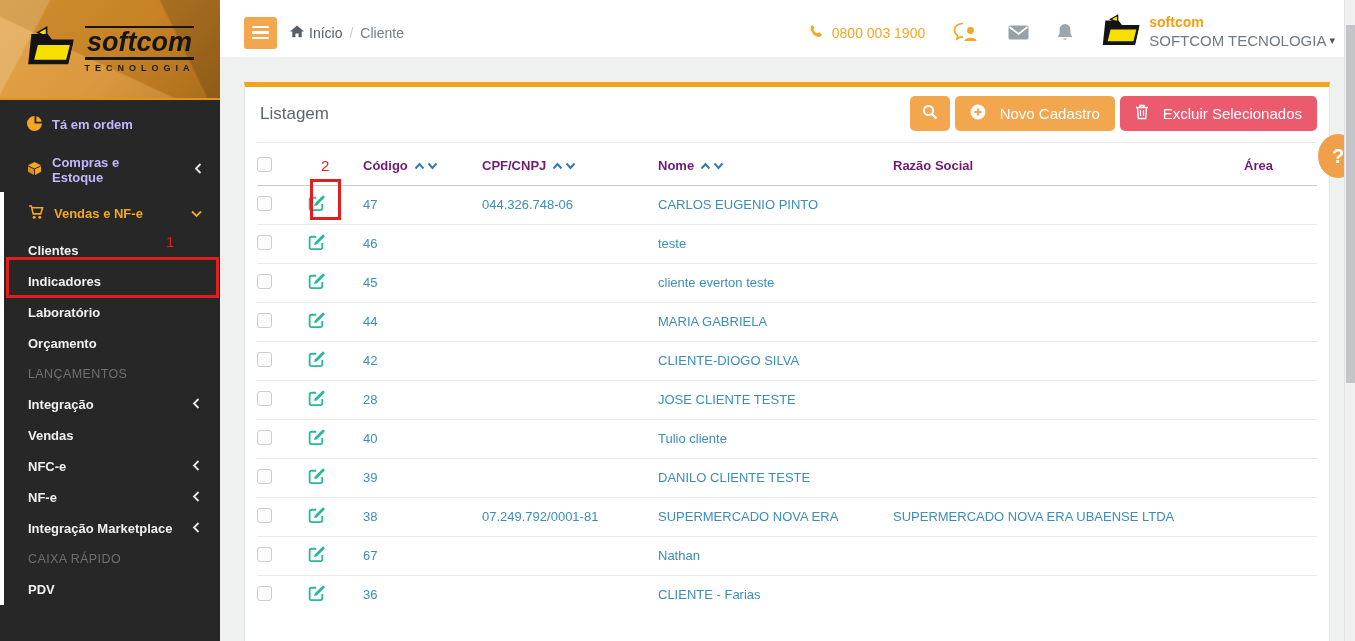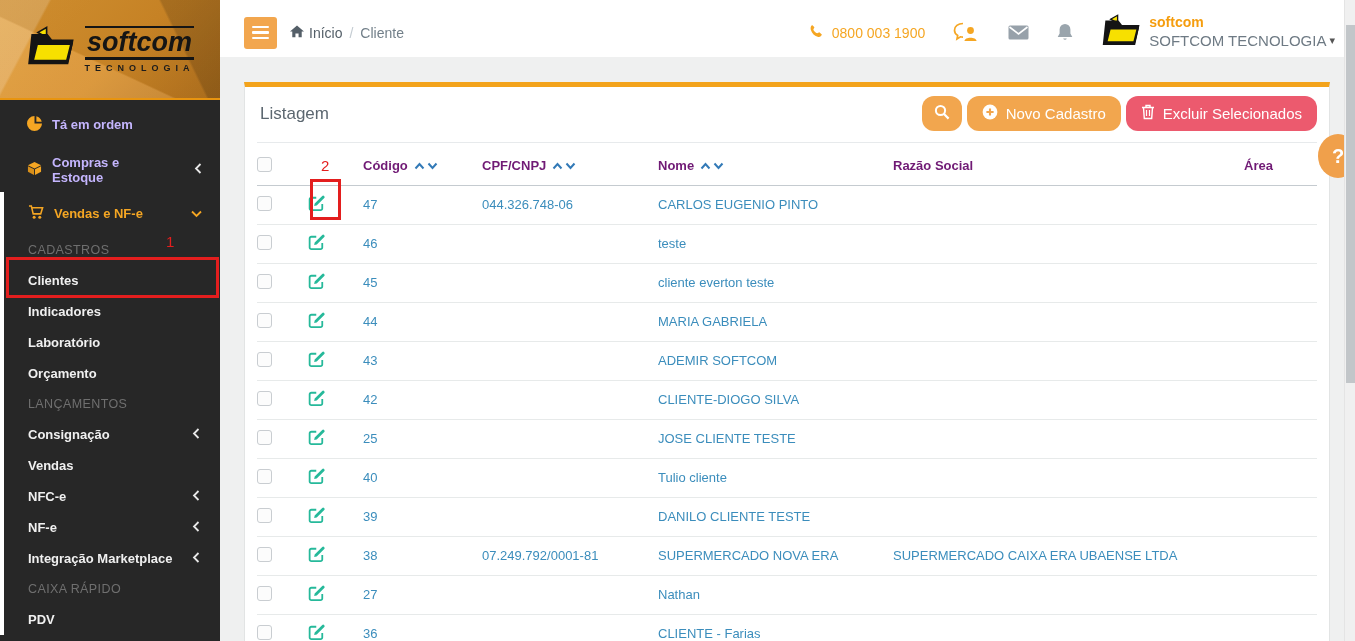--- a/index.html
+++ b/index.html
@@ -56,22 +56,22 @@
   .caret { color:#555; font-size:11px; }
 
   
   .content { position:absolute; left:220px; top:57px; width:1135px; height:584px;
     background:#eff0f0; }
   .panel { margin:25px 25px 0 24px; background:#fff; border:1px solid #e2e4e4;
     border-top:5px solid #f3a31b; height:600px; }
   .toolbar { display:flex; align-items:center; padding:9px 12px 9px 15px; }
   .panel-title { font-size:17px; color:#5c6770; }
   .toolbar-btns { margin-left:auto; display:flex; gap:5px; }
-  .btn { height:35px; border:none; border-radius:12px; color:#fff; font-size:15px;
-    font-family:"Liberation Sans",sans-serif; display:inline-flex; align-items:center; gap:8px;
+  .btn { height:35px; border:none; border-radius:5px; color:#fff; font-size:15px;
+    font-family:"Liberation Sans",sans-serif; display:inline-flex; align-items:center; gap:14px;
     padding:0 15px; cursor:pointer; }
   .btn-search { width:40px; justify-content:center; padding:0; background:#f2a64e; }
   .btn-new { background:#f2a64e; }
   .btn-del { background:#ec5a6e; }
   .x-divider { border-bottom:1px solid #e7eaec; margin:2px 12px 4px; }
 
   
   table { width:calc(100% - 24px); margin:2px 12px 0; border-collapse:collapse; table-layout:fixed; }
   col.c-check{width:50px;} col.c-edit{width:56px;} col.c-code{width:119px;}
   col.c-cpf{width:176px;} col.c-name{width:235px;} col.c-razao{width:306px;}
@@ -157,25 +157,20 @@
       <span class="grow"></span>
       <span>
         <svg width="11" height="8" viewBox="0 0 11 8">
             <path d="M1 1.5 L5.5 6 L10 1.5" stroke="#f5a623" stroke-width="1.8" fill="none"></path>
           </svg>
       </span>
     </div>
 
     <div>
 
-        <div class="sub-row section">
-          <span>CADASTROS</span>
-          <span class="grow"></span>
-
-        </div>
 
         <div class="sub-row item">
           <span>Clientes</span>
           <span class="grow"></span>
 
         </div>
 
         <div class="sub-row item">
           <span>Indicadores</span>
           <span class="grow"></span>
@@ -194,21 +189,21 @@
 
         </div>
 
         <div class="sub-row section">
           <span>LANÇAMENTOS</span>
           <span class="grow"></span>
 
         </div>
 
         <div class="sub-row item">
-          <span>Consignação</span>
+          <span>Integração</span>
           <span class="grow"></span>
           <span>
             <svg width="8" height="11" viewBox="0 0 8 11">
               <path d="M6.5 1 L2 5.5 L6.5 10" stroke="#e8e8e8" stroke-width="1.8" fill="none"></path>
             </svg>
           </span>
         </div>
 
         <div class="sub-row item">
           <span>Vendas</span>
@@ -482,36 +477,20 @@
                 </svg>
               </span>
             </td>
             <td><a class="cell-link">44</a></td>
             <td><a class="cell-link"></a></td>
             <td><a class="cell-link">MARIA GABRIELA</a></td>
             <td><a class="cell-link"></a></td>
             <td class="col-area"><span></span></td>
           </tr>
 
-          <tr>
-            <td><span class="cb"></span></td>
-            <td>
-              <span class="edit-btn">
-                <svg width="20" height="20" viewBox="0 0 19 19">
-                  <path d="M14.5 10.5 v4.2 a1.6 1.6 0 0 1 -1.6 1.6 H4.1 a1.6 1.6 0 0 1 -1.6 -1.6 V6.1 a1.6 1.6 0 0 1 1.6 -1.6 h4.7" stroke="#26b99a" stroke-width="1.7" fill="none"></path>
-                  <path d="M6.8 12.4 l.5-2.4 7.2-7.2 a1.2 1.2 0 0 1 1.7 0 l.2.2 a1.2 1.2 0 0 1 0 1.7 L9.2 11.9 Z" fill="#26b99a"></path>
-                </svg>
-              </span>
-            </td>
-            <td><a class="cell-link">43</a></td>
-            <td><a class="cell-link"></a></td>
-            <td><a class="cell-link">ADEMIR SOFTCOM</a></td>
-            <td><a class="cell-link"></a></td>
-            <td class="col-area"><span></span></td>
-          </tr>
 
           <tr>
             <td><span class="cb"></span></td>
             <td>
               <span class="edit-btn">
                 <svg width="20" height="20" viewBox="0 0 19 19">
                   <path d="M14.5 10.5 v4.2 a1.6 1.6 0 0 1 -1.6 1.6 H4.1 a1.6 1.6 0 0 1 -1.6 -1.6 V6.1 a1.6 1.6 0 0 1 1.6 -1.6 h4.7" stroke="#26b99a" stroke-width="1.7" fill="none"></path>
                   <path d="M6.8 12.4 l.5-2.4 7.2-7.2 a1.2 1.2 0 0 1 1.7 0 l.2.2 a1.2 1.2 0 0 1 0 1.7 L9.2 11.9 Z" fill="#26b99a"></path>
                 </svg>
               </span>
@@ -526,21 +505,21 @@
           <tr>
             <td><span class="cb"></span></td>
             <td>
               <span class="edit-btn">
                 <svg width="20" height="20" viewBox="0 0 19 19">
                   <path d="M14.5 10.5 v4.2 a1.6 1.6 0 0 1 -1.6 1.6 H4.1 a1.6 1.6 0 0 1 -1.6 -1.6 V6.1 a1.6 1.6 0 0 1 1.6 -1.6 h4.7" stroke="#26b99a" stroke-width="1.7" fill="none"></path>
                   <path d="M6.8 12.4 l.5-2.4 7.2-7.2 a1.2 1.2 0 0 1 1.7 0 l.2.2 a1.2 1.2 0 0 1 0 1.7 L9.2 11.9 Z" fill="#26b99a"></path>
                 </svg>
               </span>
             </td>
-            <td><a class="cell-link">25</a></td>
+            <td><a class="cell-link">28</a></td>
             <td><a class="cell-link"></a></td>
             <td><a class="cell-link">JOSE CLIENTE TESTE</a></td>
             <td><a class="cell-link"></a></td>
             <td class="col-area"><span></span></td>
           </tr>
 
           <tr>
             <td><span class="cb"></span></td>
             <td>
               <span class="edit-btn">
@@ -580,35 +559,35 @@
               <span class="edit-btn">
                 <svg width="20" height="20" viewBox="0 0 19 19">
                   <path d="M14.5 10.5 v4.2 a1.6 1.6 0 0 1 -1.6 1.6 H4.1 a1.6 1.6 0 0 1 -1.6 -1.6 V6.1 a1.6 1.6 0 0 1 1.6 -1.6 h4.7" stroke="#26b99a" stroke-width="1.7" fill="none"></path>
                   <path d="M6.8 12.4 l.5-2.4 7.2-7.2 a1.2 1.2 0 0 1 1.7 0 l.2.2 a1.2 1.2 0 0 1 0 1.7 L9.2 11.9 Z" fill="#26b99a"></path>
                 </svg>
               </span>
             </td>
             <td><a class="cell-link">38</a></td>
             <td><a class="cell-link">07.249.792/0001-81</a></td>
             <td><a class="cell-link">SUPERMERCADO NOVA ERA</a></td>
-            <td><a class="cell-link">SUPERMERCADO CAIXA ERA UBAENSE LTDA</a></td>
-            <td class="col-area"><span></span></td>
-          </tr>
-
-          <tr>
-            <td><span class="cb"></span></td>
-            <td>
-              <span class="edit-btn">
-                <svg width="20" height="20" viewBox="0 0 19 19">
-                  <path d="M14.5 10.5 v4.2 a1.6 1.6 0 0 1 -1.6 1.6 H4.1 a1.6 1.6 0 0 1 -1.6 -1.6 V6.1 a1.6 1.6 0 0 1 1.6 -1.6 h4.7" stroke="#26b99a" stroke-width="1.7" fill="none"></path>
-                  <path d="M6.8 12.4 l.5-2.4 7.2-7.2 a1.2 1.2 0 0 1 1.7 0 l.2.2 a1.2 1.2 0 0 1 0 1.7 L9.2 11.9 Z" fill="#26b99a"></path>
-                </svg>
-              </span>
-            </td>
-            <td><a class="cell-link">27</a></td>
+            <td><a class="cell-link">SUPERMERCADO NOVA ERA UBAENSE LTDA</a></td>
+            <td class="col-area"><span></span></td>
+          </tr>
+
+          <tr>
+            <td><span class="cb"></span></td>
+            <td>
+              <span class="edit-btn">
+                <svg width="20" height="20" viewBox="0 0 19 19">
+                  <path d="M14.5 10.5 v4.2 a1.6 1.6 0 0 1 -1.6 1.6 H4.1 a1.6 1.6 0 0 1 -1.6 -1.6 V6.1 a1.6 1.6 0 0 1 1.6 -1.6 h4.7" stroke="#26b99a" stroke-width="1.7" fill="none"></path>
+                  <path d="M6.8 12.4 l.5-2.4 7.2-7.2 a1.2 1.2 0 0 1 1.7 0 l.2.2 a1.2 1.2 0 0 1 0 1.7 L9.2 11.9 Z" fill="#26b99a"></path>
+                </svg>
+              </span>
+            </td>
+            <td><a class="cell-link">67</a></td>
             <td><a class="cell-link"></a></td>
             <td><a class="cell-link">Nathan</a></td>
             <td><a class="cell-link"></a></td>
             <td class="col-area"><span></span></td>
           </tr>
 
           <tr>
             <td><span class="cb"></span></td>
             <td>
               <span class="edit-btn">

